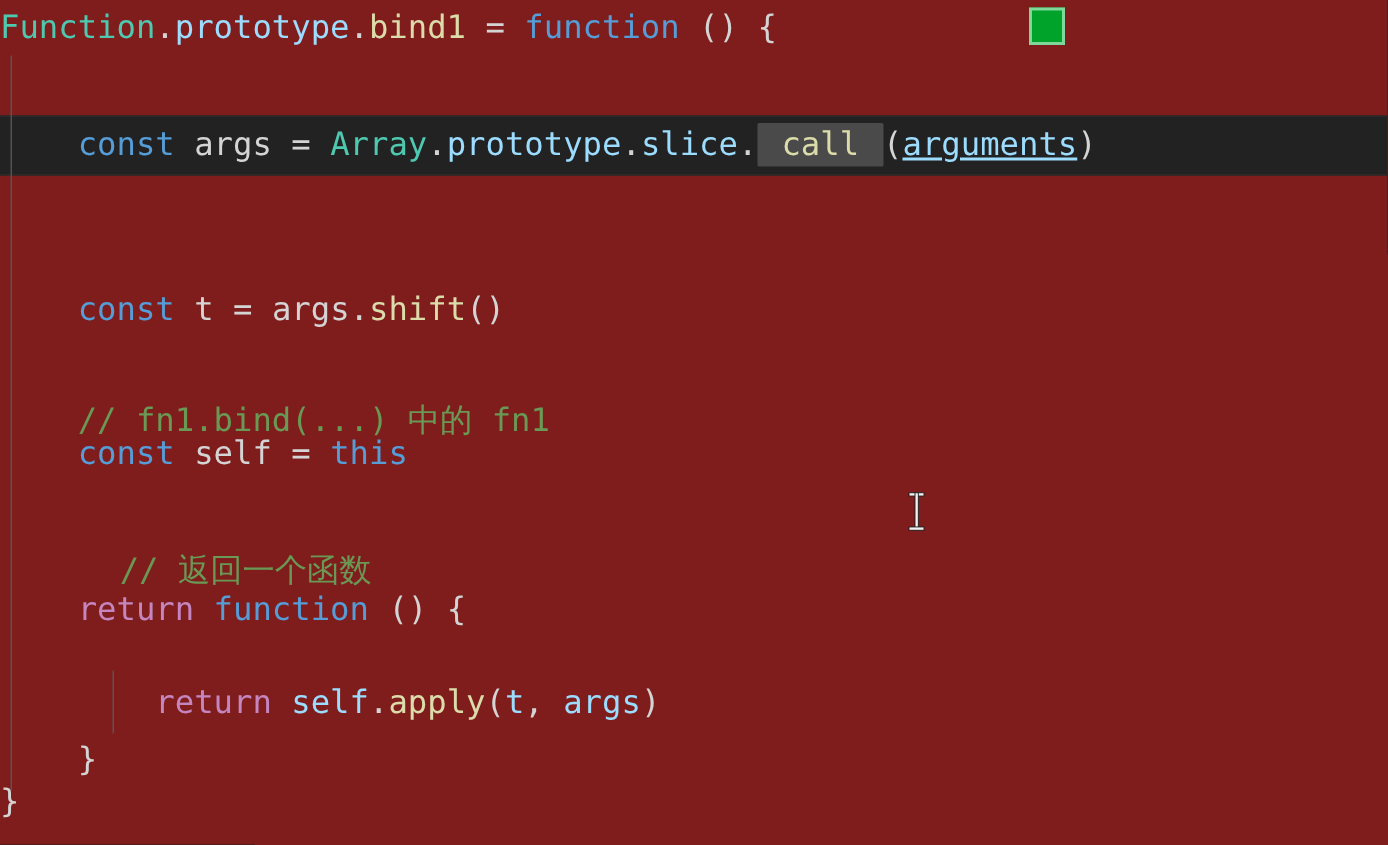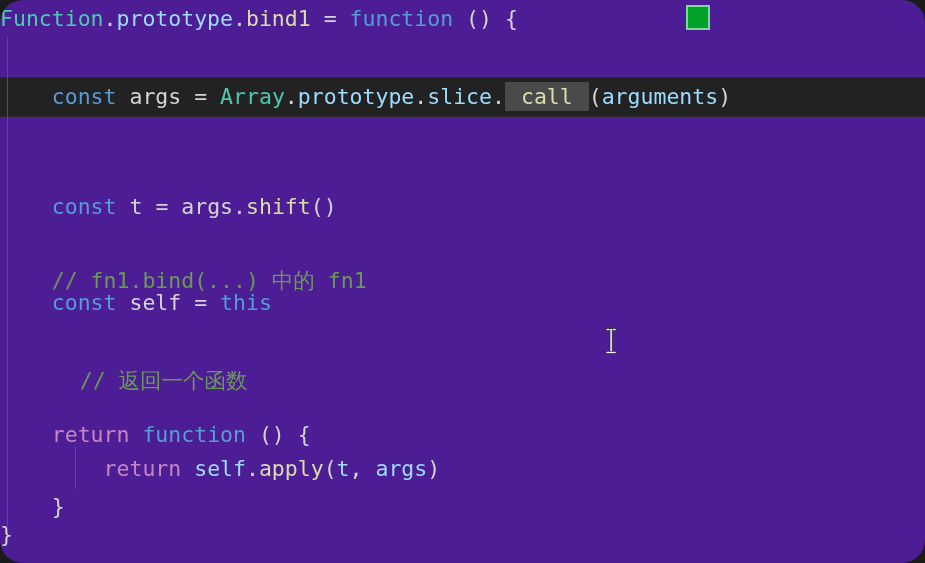--- a/index.html
+++ b/index.html
@@ -61,21 +61,21 @@
 
   
   .t-class    { color: #4ec9b0; }
   .t-prop     { color: #9cdcfe; }
   .t-keyword  { color: #569cd6; }
   .t-control  { color: #c586c0; }
   .t-func     { color: #dcdcaa; }
   .t-comment  { color: #6a9955; }
   .t-plain    { color: #d4d4d4; }
   .t-punct    { color: #d4d4d4; }
-  .t-var      { color: #9cdcfe; }
+  .t-var      { color: #9cdcfe; text-decoration: underline; }
 
   
   .word-highlight {
     background: #4a4a4a;
     border-radius: 1px;
     padding: 2px 16px;
   }
 
   
   #green-swatch {
@@ -95,40 +95,40 @@
     left: 604px;
     top: 328px;
     width: 14px;
     height: 26px;
     pointer-events: none;
   }
 </style>
 </head>
 <body style="background: rgb(27, 27, 27);">
 
-<div id="editor" style="background: #4c1d95; border-radius: 23px;">
+<div id="editor" style="background: #7f1d1d;">
 
   <div id="current-line" style="background: rgb(34, 34, 34);"></div>
 
   <div class="indent-guide" id="guide-1" style="background: rgb(90, 90, 90);"></div>
   <div class="indent-guide" id="guide-2" style="background: rgb(90, 90, 90);"></div>
 
   <div id="code-container">
       <div class="code-line" style="top: 0px;"><span class="seg t-class">Function</span><span class="seg t-punct">.</span><span class="seg t-prop">prototype</span><span class="seg t-punct">.</span><span class="seg t-func">bind1</span><span class="seg t-plain"> </span><span class="seg t-plain">=</span><span class="seg t-plain"> </span><span class="seg t-keyword">function</span><span class="seg t-plain"> </span><span class="seg t-plain">()</span><span class="seg t-plain"> </span><span class="seg t-plain">{</span></div>
       <div class="code-line" style="top: 40px;"><span class="seg t-plain">    </span></div>
       <div class="code-line" style="top: 78px;"><span class="seg t-plain">    </span><span class="seg t-keyword">const</span><span class="seg t-plain"> </span><span class="seg t-plain">args</span><span class="seg t-plain"> </span><span class="seg t-plain">=</span><span class="seg t-plain"> </span><span class="seg t-class">Array</span><span class="seg t-punct">.</span><span class="seg t-prop">prototype</span><span class="seg t-punct">.</span><span class="seg t-prop">slice</span><span class="seg t-punct">.</span><span class="seg t-func word-highlight" style="background: rgb(74, 74, 74);">call</span><span class="seg t-plain">(</span><span class="seg t-var">arguments</span><span class="seg t-plain">)</span></div>
       <div class="code-line" style="top: 116px;"></div>
       <div class="code-line" style="top: 150px;"><span class="seg t-plain">    </span></div>
       <div class="code-line" style="top: 188px;"><span class="seg t-plain">    </span><span class="seg t-keyword">const</span><span class="seg t-plain"> </span><span class="seg t-plain">t</span><span class="seg t-plain"> </span><span class="seg t-plain">=</span><span class="seg t-plain"> </span><span class="seg t-plain">args</span><span class="seg t-punct">.</span><span class="seg t-func">shift</span><span class="seg t-plain">()</span></div>
       <div class="code-line" style="top: 226px;"></div>
       <div class="code-line" style="top: 262px;"><span class="seg t-plain">    </span><span class="seg t-comment">// fn1.bind(...) 中的 fn1</span></div>
       <div class="code-line" style="top: 284px;"><span class="seg t-plain">    </span><span class="seg t-keyword">const</span><span class="seg t-plain"> </span><span class="seg t-plain">self</span><span class="seg t-plain"> </span><span class="seg t-plain">=</span><span class="seg t-plain"> </span><span class="seg t-keyword">this</span></div>
       <div class="code-line" style="top: 338px;"></div>
       <div class="code-line" style="top: 362px; padding-left: 28px;"><span class="seg t-plain">    </span><span class="seg t-comment">// 返回一个函数</span></div>
-      <div class="code-line" style="top: 416px;"><span class="seg t-plain">    </span><span class="seg t-control">return</span><span class="seg t-plain"> </span><span class="seg t-keyword">function</span><span class="seg t-plain"> </span><span class="seg t-plain">()</span><span class="seg t-plain"> </span><span class="seg t-plain">{</span></div>
+      <div class="code-line" style="top: 388px;"><span class="seg t-plain">    </span><span class="seg t-control">return</span><span class="seg t-plain"> </span><span class="seg t-keyword">function</span><span class="seg t-plain"> </span><span class="seg t-plain">()</span><span class="seg t-plain"> </span><span class="seg t-plain">{</span></div>
       <div class="code-line" style="top: 450px;"><span class="seg t-plain">        </span><span class="seg t-control">return</span><span class="seg t-plain"> </span><span class="seg t-prop">self</span><span class="seg t-punct">.</span><span class="seg t-func">apply</span><span class="seg t-plain">(</span><span class="seg t-prop">t</span><span class="seg t-plain">,</span><span class="seg t-plain"> </span><span class="seg t-prop">args</span><span class="seg t-plain">)</span></div>
       <div class="code-line" style="top: 488px;"><span class="seg t-plain">    </span><span class="seg t-plain">}</span></div>
       <div class="code-line" style="top: 516px;"><span class="seg t-plain">}</span></div>
     </div>
 
   <div id="green-swatch" style="left: 686px; top: 5px; width: 24px; height: 25px; background: rgb(0, 163, 42); border-color: rgb(127, 215, 154);"></div>
 
   <div id="mouse-cursor">
     <svg width="14" height="26" viewBox="0 0 14 26" xmlns="http://www.w3.org/2000/svg">
       <g fill="#f0f0f0" stroke="#1b1b1b" stroke-width="0.6">

